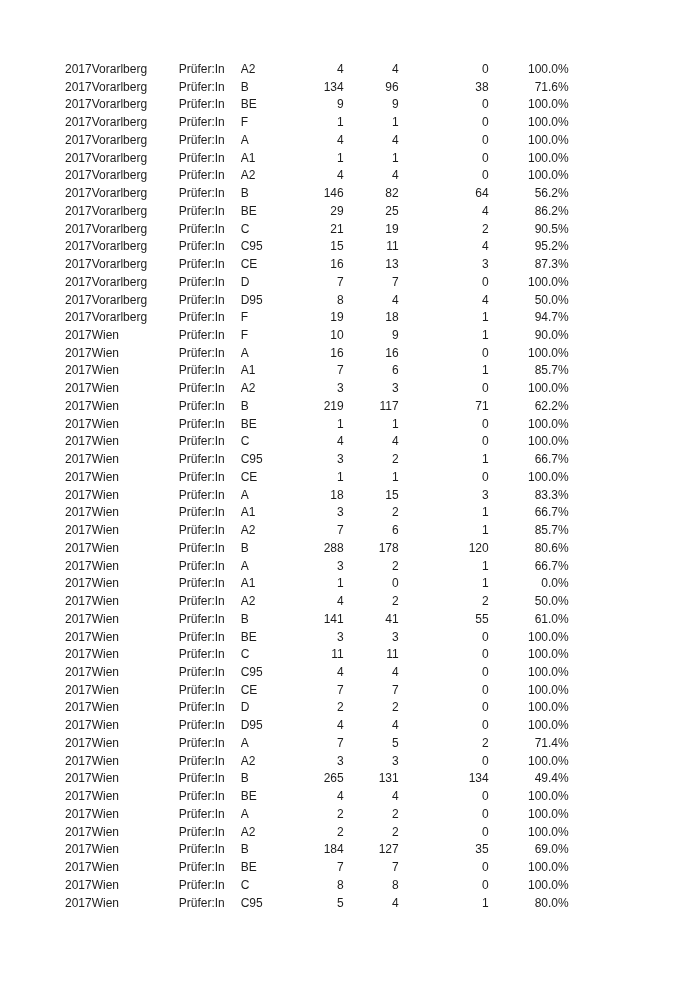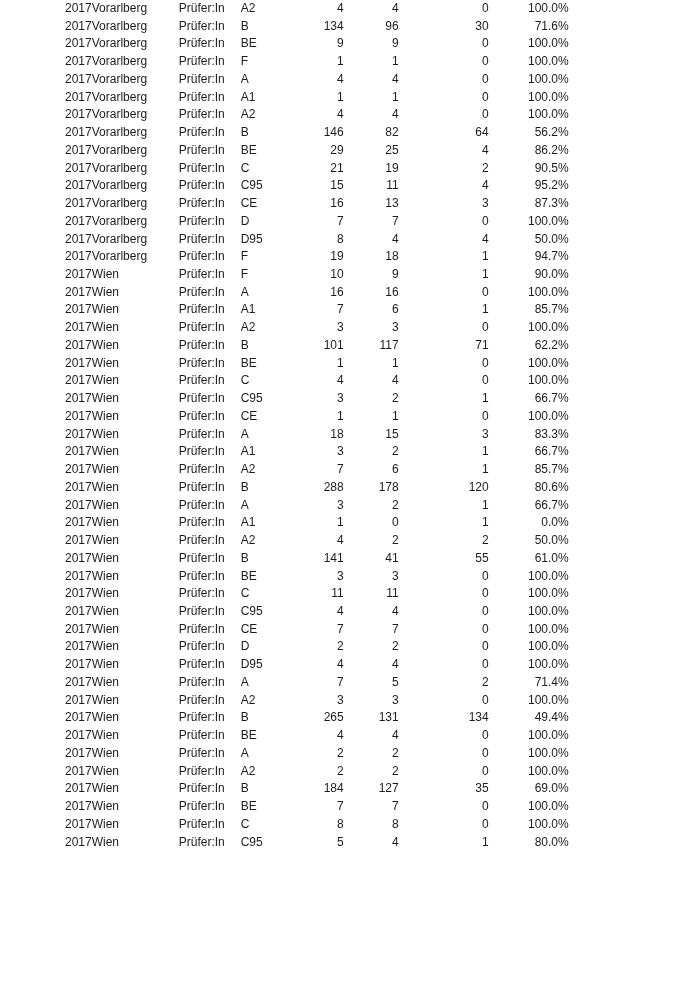--- a/index.html
+++ b/index.html
@@ -13,20 +13,21 @@
     overflow: hidden;
     font-family: "Liberation Sans", sans-serif;
     font-size: 12px;
     color: #1c1c1c;
   }
   .page {
     width: 700px;
     height: 990px;
     background: #ffffff;
     box-sizing: border-box;
+    padding-top: 61px;
     padding-left: 65px;
   }
   table.data-table {
     border-collapse: collapse;
     table-layout: fixed;
     border: none;
   }
   table.data-table td {
     padding: 0;
     border: none;
@@ -74,21 +75,21 @@
           <td class="c6">0</td>
           <td class="c7">100.0%</td>
         </tr>
         <tr>
           <td class="c0">2017</td>
           <td class="c1">Vorarlberg</td>
           <td class="c2">Prüfer:In</td>
           <td class="c3">B</td>
           <td class="c4">134</td>
           <td class="c5">96</td>
-          <td class="c6">30</td>
+          <td class="c6">38</td>
           <td class="c7">71.6%</td>
         </tr>
         <tr>
           <td class="c0">2017</td>
           <td class="c1">Vorarlberg</td>
           <td class="c2">Prüfer:In</td>
           <td class="c3">BE</td>
           <td class="c4">9</td>
           <td class="c5">9</td>
           <td class="c6">0</td>
@@ -252,21 +253,21 @@
           <td class="c4">3</td>
           <td class="c5">3</td>
           <td class="c6">0</td>
           <td class="c7">100.0%</td>
         </tr>
         <tr>
           <td class="c0">2017</td>
           <td class="c1">Wien</td>
           <td class="c2">Prüfer:In</td>
           <td class="c3">B</td>
-          <td class="c4">101</td>
+          <td class="c4">219</td>
           <td class="c5">117</td>
           <td class="c6">71</td>
           <td class="c7">62.2%</td>
         </tr>
         <tr>
           <td class="c0">2017</td>
           <td class="c1">Wien</td>
           <td class="c2">Prüfer:In</td>
           <td class="c3">BE</td>
           <td class="c4">1</td>

